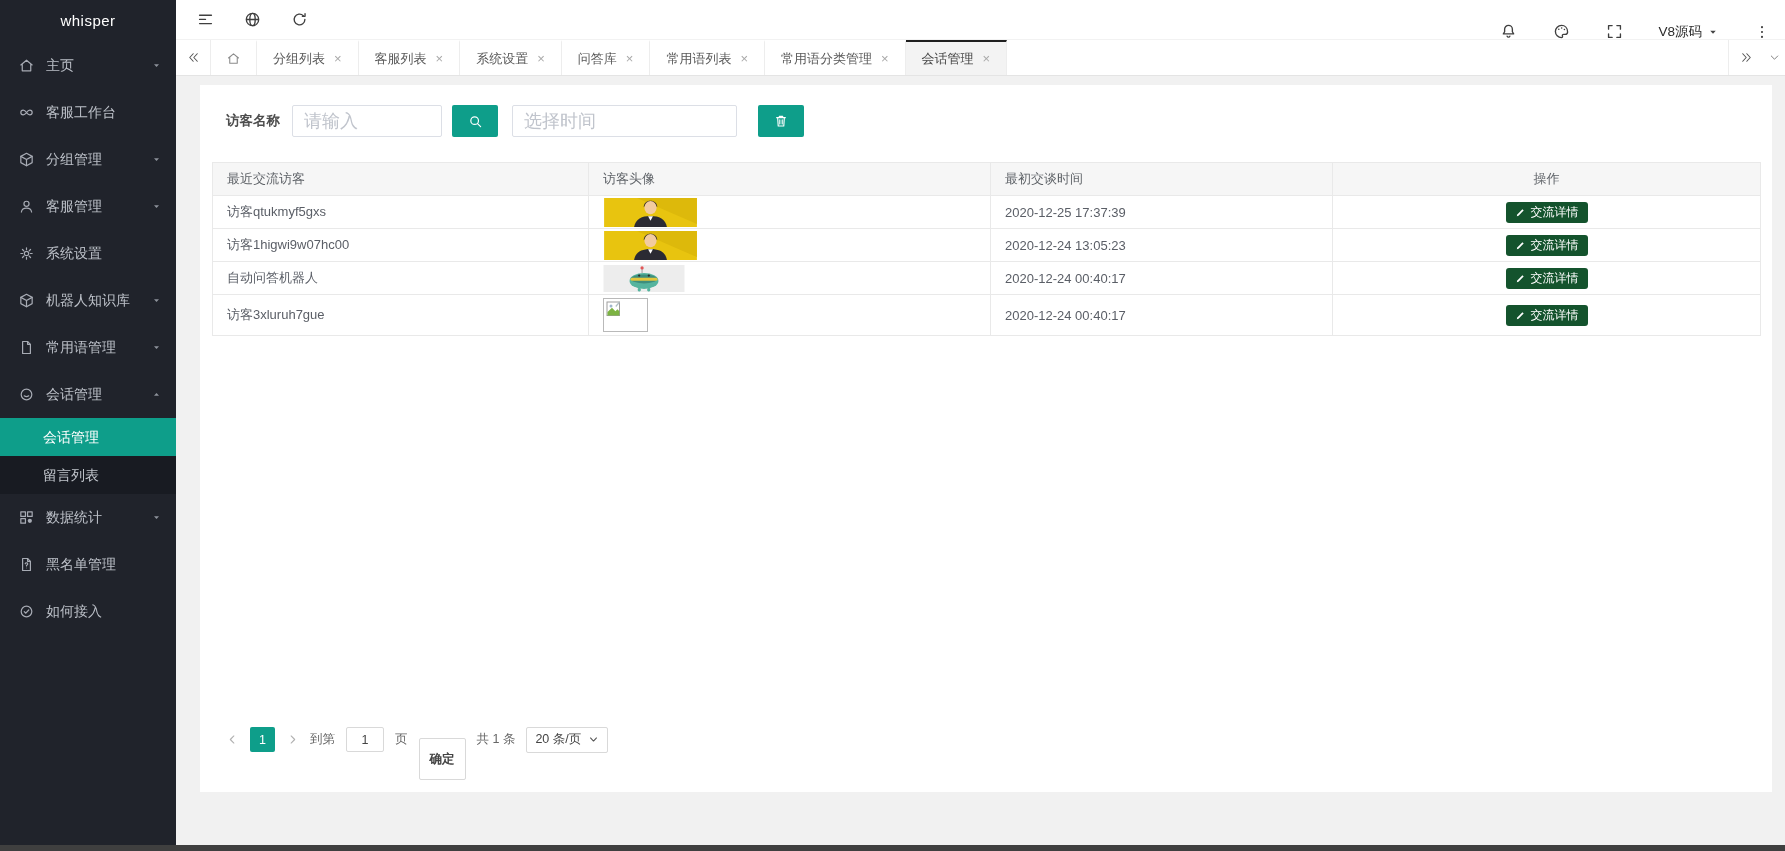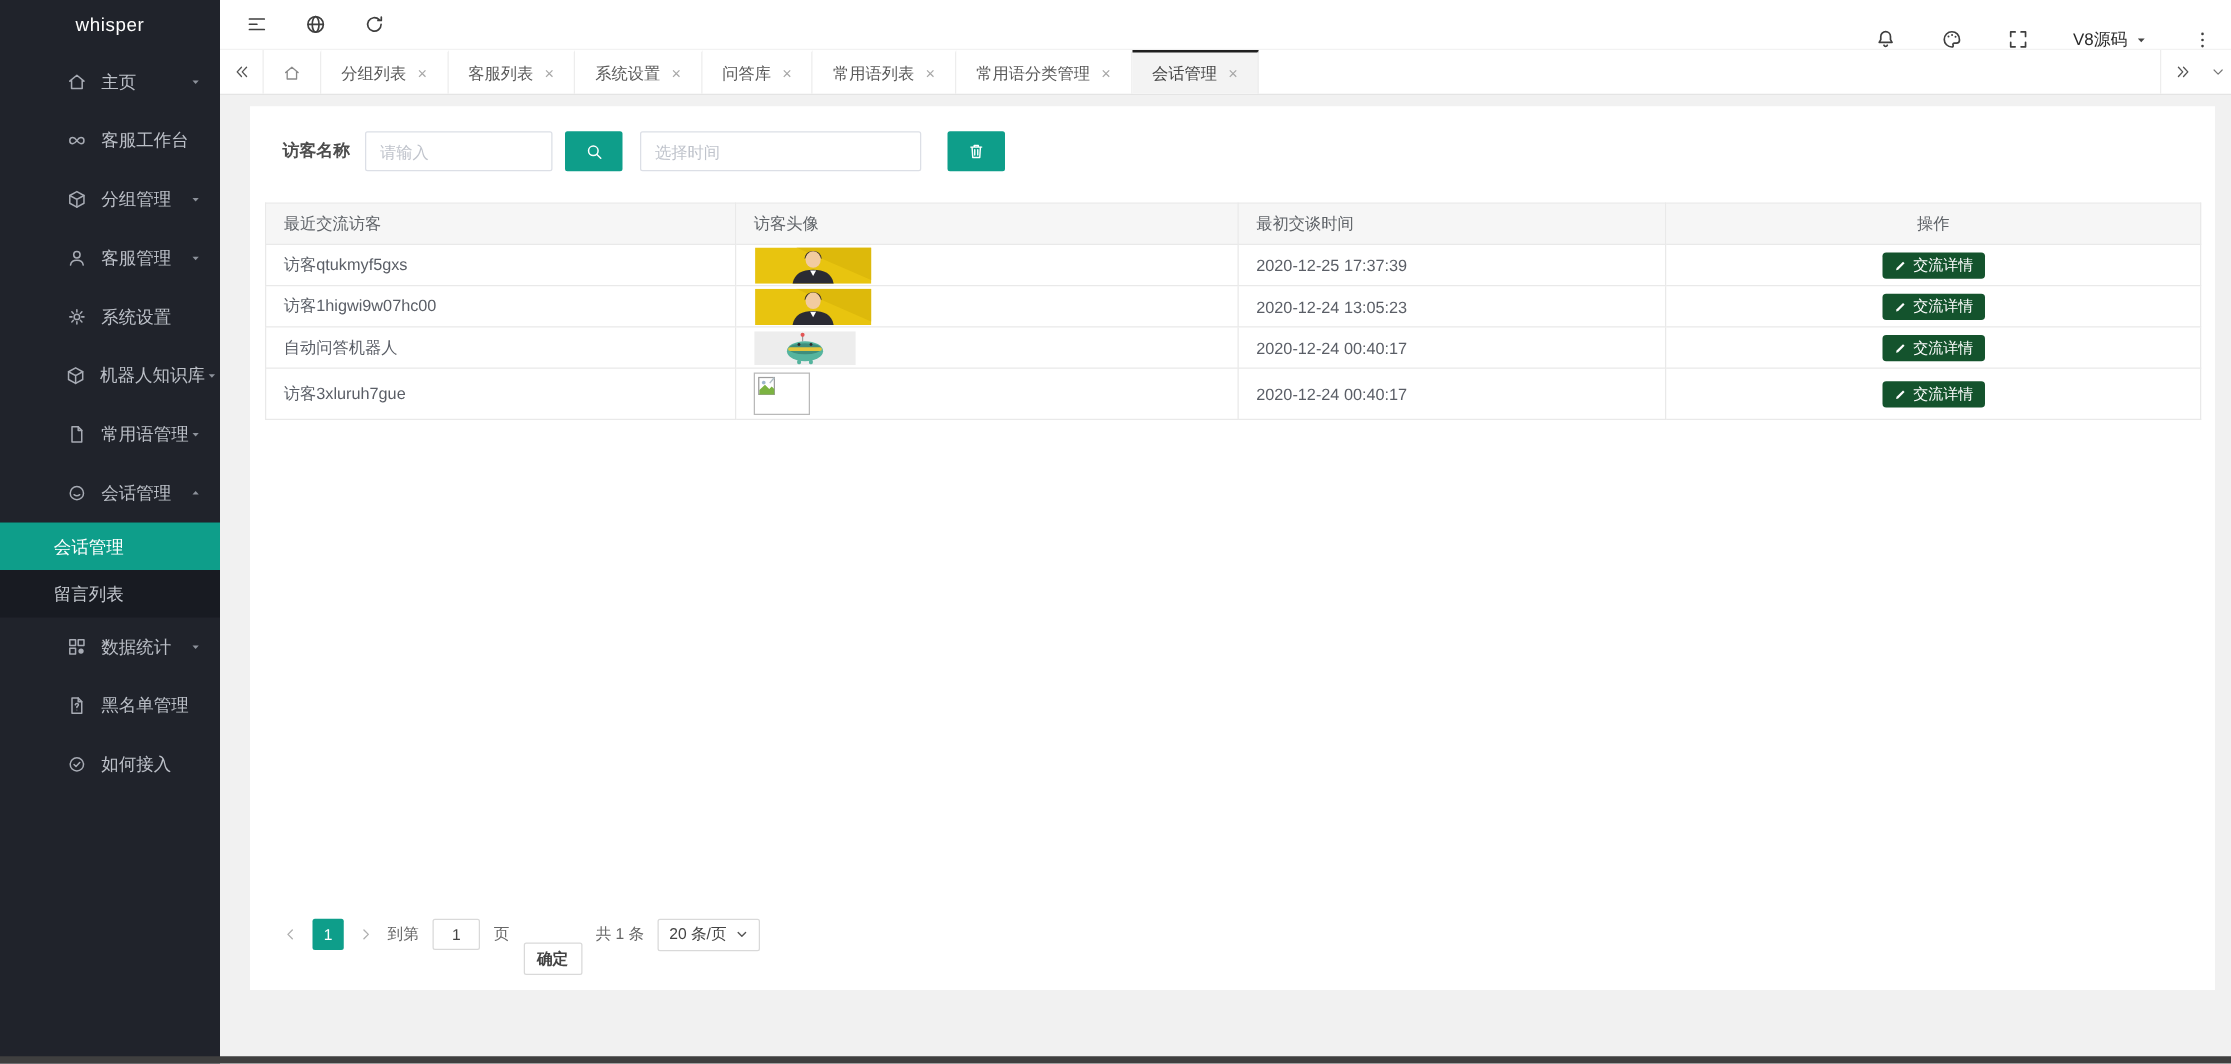--- a/index.html
+++ b/index.html
@@ -3,21 +3,21 @@
 <meta charset="utf-8">
 <style>
   * { box-sizing: border-box; margin: 0; padding: 0; }
   html,body { background:#d8d8d8; }
   body { font-family:"Liberation Sans","DejaVu Sans",sans-serif; }
   .app { position:relative; width:1785px; height:851px; background:#f1f1f1; display:flex; overflow:hidden; }
 
   
   .sidebar { width:176px; flex-shrink:0; background:#20232b; color:#b8bcc4; overflow:hidden; }
   .logo { height:42px; line-height:42px; text-align:center; color:#ffffff; font-size:15px; letter-spacing:.5px; }
-  .sb-item { height:47px; display:flex; align-items:center; padding:0 14px 0 17px; font-size:14px; cursor:pointer; color:#bcc0c8;margin-left:35px; }
+  .sb-item { height:47px; display:flex; align-items:center; padding:0 14px 0 17px; font-size:14px; cursor:pointer; color:#bcc0c8; }
   .sb-item .s-ic { width:18px; height:18px; margin-right:11px; display:inline-flex; align-items:center; justify-content:center; color:#a7abb4; }
   .sb-item .lbl { flex:1; white-space:nowrap; }
   .sb-item .chev { display:inline-flex; color:#8d929b; }
   .submenu { background:#181b22; }
   .submenu-item { height:38px; line-height:38px; padding-left:43px; font-size:14px; color:#c3c7ce; cursor:pointer; white-space:nowrap; }
   .submenu-item.active { background:#0e9e8a; color:#ffffff; }
 
   
   .main { flex:1; display:flex; flex-direction:column; min-width:0; }
 
@@ -38,21 +38,21 @@
   .tab.active { background:#f3f3f3; border-top:2px solid #1f1f1f; color:#454545; }
   .tabbar-right { margin-left:auto; display:flex; align-items:stretch; }
   .tab-caret { width:22px; display:flex; align-items:center; justify-content:center; color:#777; cursor:pointer; }
 
   
   .content { flex:1; padding:9px 13px 0 24px; }
   .card { background:#ffffff; height:707px; position:relative; }
 
   .search-row { display:flex; align-items:center; padding:20px 0 0 26px; }
   .search-row label { font-size:13.5px; color:#4d4d4d; font-weight:bold; margin-right:12px; }
-  .ipt { height:32px; border:1px solid #dcdfe6; border-radius:2px; padding:0 11px; font-size:13px; color:#333; outline:none; background:#fff; }
+  .ipt { height:32px; border:1px solid #dcdfe6; border-radius:2px; padding:0 11px; font-size:18px; color:#333; outline:none; background:#fff; }
   .ipt::placeholder { color:#c0c4cc; }
   .ipt.w150 { width:150px; }
   .ipt.w225 { width:225px; margin-left:14px; }
   .btn-teal { width:46px; height:32px; margin-left:10px; background:#0e9e8a; border:none; border-radius:2px; color:#fff; display:inline-flex; align-items:center; justify-content:center; cursor:pointer; }
   .btn-teal.trash { margin-left:21px; }
 
   .table-wrap { margin:25px 12px 0 12px; }
   table { width:100%; border-collapse:collapse; font-size:13px; color:#5a5e66; table-layout:fixed; }
   th { background:#f6f6f6; font-weight:normal; color:#5f6368; text-align:left; height:33px; padding:0 14px; border:1px solid #e9e9e9; }
   td { height:33px; padding:1px 14px; border:1px solid #e9e9e9; background:#fff; }
@@ -60,21 +60,21 @@
   .avatar-man { width:95px; height:29px; display:block; }
   .avatar-robot { width:82px; height:27px; display:block; }
   .broken-box { width:45px; height:34px; border:1px solid #b9b9b9; background:#fff; position:relative; margin:2px 0; }
   .broken-box svg { position:absolute; top:2px; left:2px; }
   .action-btn { background:#14532d; color:#fff; border:none; border-radius:3px; height:21px; padding:0 9px; font-size:12px; display:inline-flex; align-items:center; gap:5px; cursor:pointer; }
 
   .pager { position:absolute; left:26px; bottom:12px; display:flex; align-items:center; gap:11px; font-size:12.5px; color:#666; }
   .pg-arrow { display:inline-flex; color:#b0b0b0; cursor:pointer; }
   .pg-num { width:25px; height:25px; display:inline-flex; align-items:center; justify-content:center; background:#0e9e8a; color:#fff; border-radius:2px; cursor:pointer; }
   .pg-input { width:38px; height:25px; border:1px solid #d9d9d9; border-radius:2px; text-align:center; font-size:12.5px; color:#444; outline:none; }
-  .pg-confirm { height:26px; padding:0 10px; background:#fff; border:1px solid #d9d9d9; border-radius:2px; font-size:12.5px; color:#444; cursor:pointer; font-weight:bold;margin-top:39px; }
+  .pg-confirm { height:42px; padding:0 10px; background:#fff; border:1px solid #d9d9d9; border-radius:2px; font-size:12.5px; color:#444; cursor:pointer; font-weight:bold;margin-top:39px; }
   .pg-select { height:26px; border:1px solid #d9d9d9; border-radius:2px; display:inline-flex; align-items:center; gap:7px; padding:0 8px; cursor:pointer; color:#444; }
   .pg-select svg { color:#555; }
 
   .bottom-strip { position:absolute; left:0; bottom:0; width:1785px; height:6px; background:#3f3f3f; }
   .ic { display:block; }
 </style>
 </head>
 <body>
 
 <div class="app">

